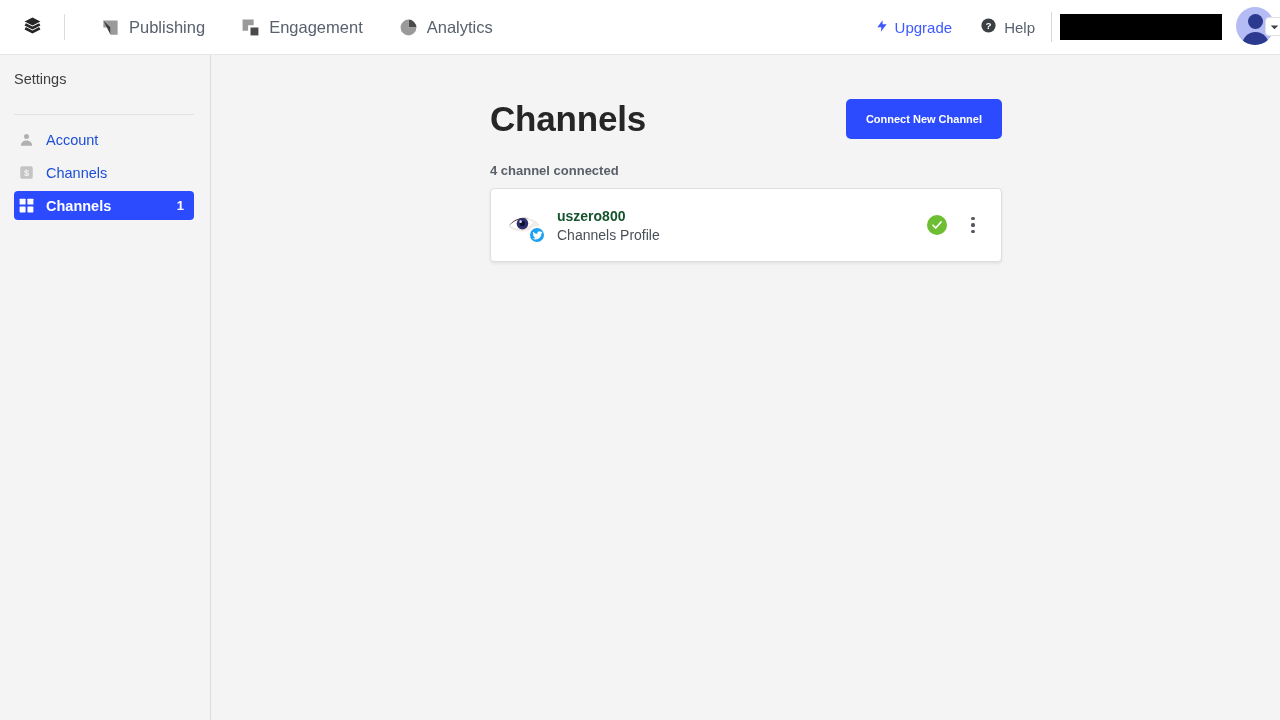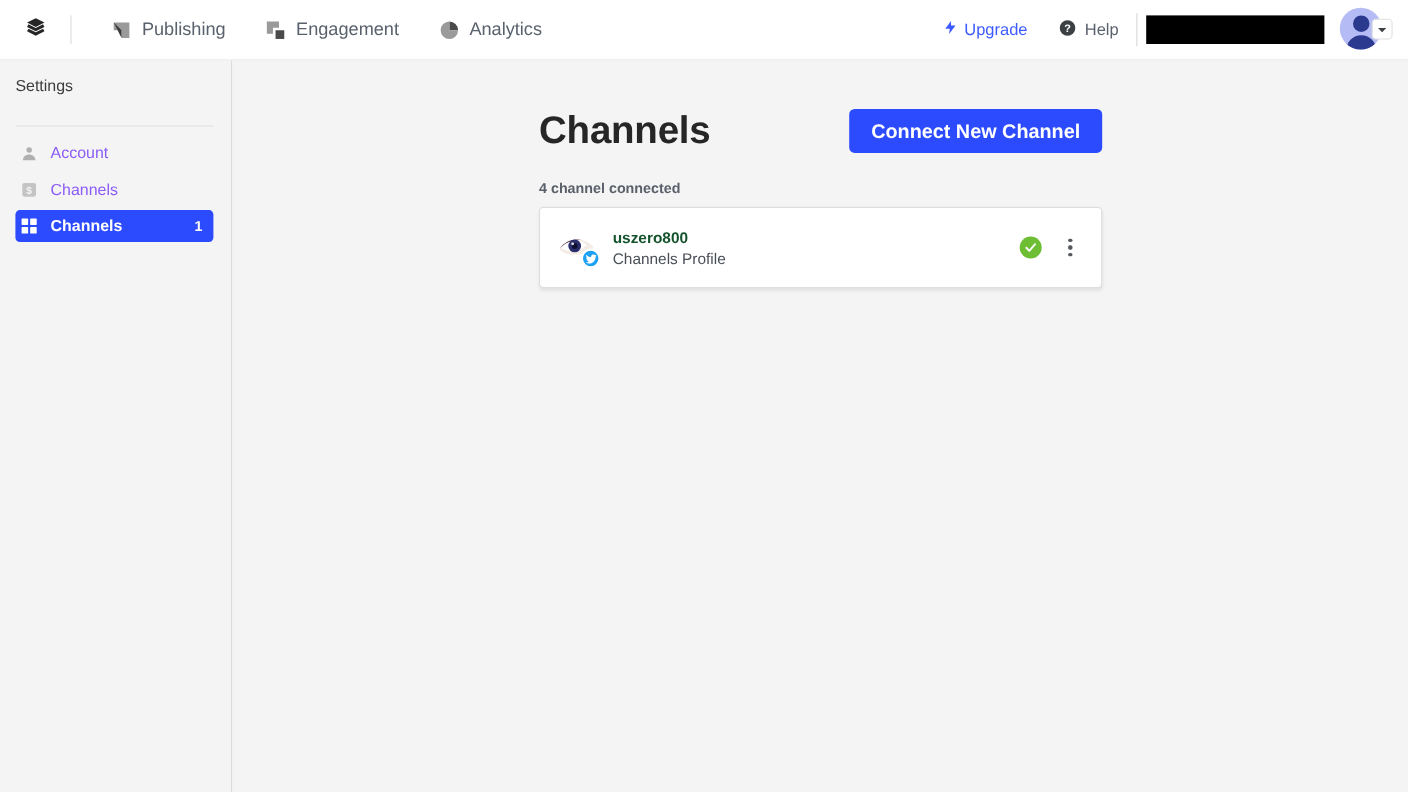--- a/index.html
+++ b/index.html
@@ -30,21 +30,21 @@
   .nav-item {
     display: flex; align-items: center; gap: 9px;
     padding: 0 18px; height: 55px; cursor: pointer;
     color: #59616d; font-size: 16.5px;
   }
   .nav-item .label { white-space: nowrap; }
   .nav-icon { display: flex; align-items: center; justify-content: center; width: 19px; height: 19px; }
 
   .topbar-right {
     margin-left: auto; display: flex; align-items: center; height: 55px;
-    padding-right: 18px;
+    padding-right: 0;
   }
   .upgrade {
     display: flex; align-items: center; gap: 6px;
     color: #3d5afe; font-size: 15px; cursor: pointer;
     margin-right: 28px;
   }
   .help {
     display: flex; align-items: center; gap: 7px;
     color: #59616d; font-size: 15px; cursor: pointer;
     margin-right: 16px;
@@ -87,21 +87,21 @@
     font-size: 14.5px; color: #3d3d3d;
     padding: 0 0 0 14px; margin-bottom: 27px;
   }
   .settings-rule {
     height: 1px; background: #e2e2e2; margin: 0 16px 10px 14px;
   }
   .side-item {
     display: flex; align-items: center;
     height: 29px; margin: 0 16px 4px 14px;
     border-radius: 4px; padding: 0 10px 0 4px;
-    cursor: pointer; color: #8b5cf6; font-size: 14.5px;
+    cursor: pointer; color: #1d4ed8; font-size: 14.5px;
   }
   .side-item .s-icon {
     width: 16px; height: 16px; margin-right: 12px;
     display: flex; align-items: center; justify-content: center;
     flex-shrink: 0;
   }
   .side-item.active { background: #2c4bff; color: #ffffff; font-weight: bold; }
   .side-badge { margin-left: auto; font-size: 13px; font-weight: bold; }
 
   
@@ -109,21 +109,21 @@
     position: absolute; top: 55px; left: 212px;
     width: 1068px; height: 665px; background: #f4f4f4;
   }
   .content { width: 512px; margin: 0 auto; padding-top: 44px; position: relative; }
   .head-row { display: flex; align-items: center; justify-content: space-between; }
   .page-title {
     font-size: 35px; font-weight: bold; color: #262626; letter-spacing: -0.2px;
   }
   .connect-btn {
     background: #2c4bff; color: #ffffff;
-    font-size: 18px; font-weight: bold;
+    font-size: 11px; font-weight: bold;
     border: none; border-radius: 5px;
     padding: 0 20px; height: 40px; cursor: pointer;
     font-family: "Liberation Sans", sans-serif;
   }
   .subcount {
     font-size: 13px; font-weight: bold; color: #5a6069;
     margin-top: 24px; margin-bottom: 10px;
   }
   .channel-card {
     background: #ffffff;

